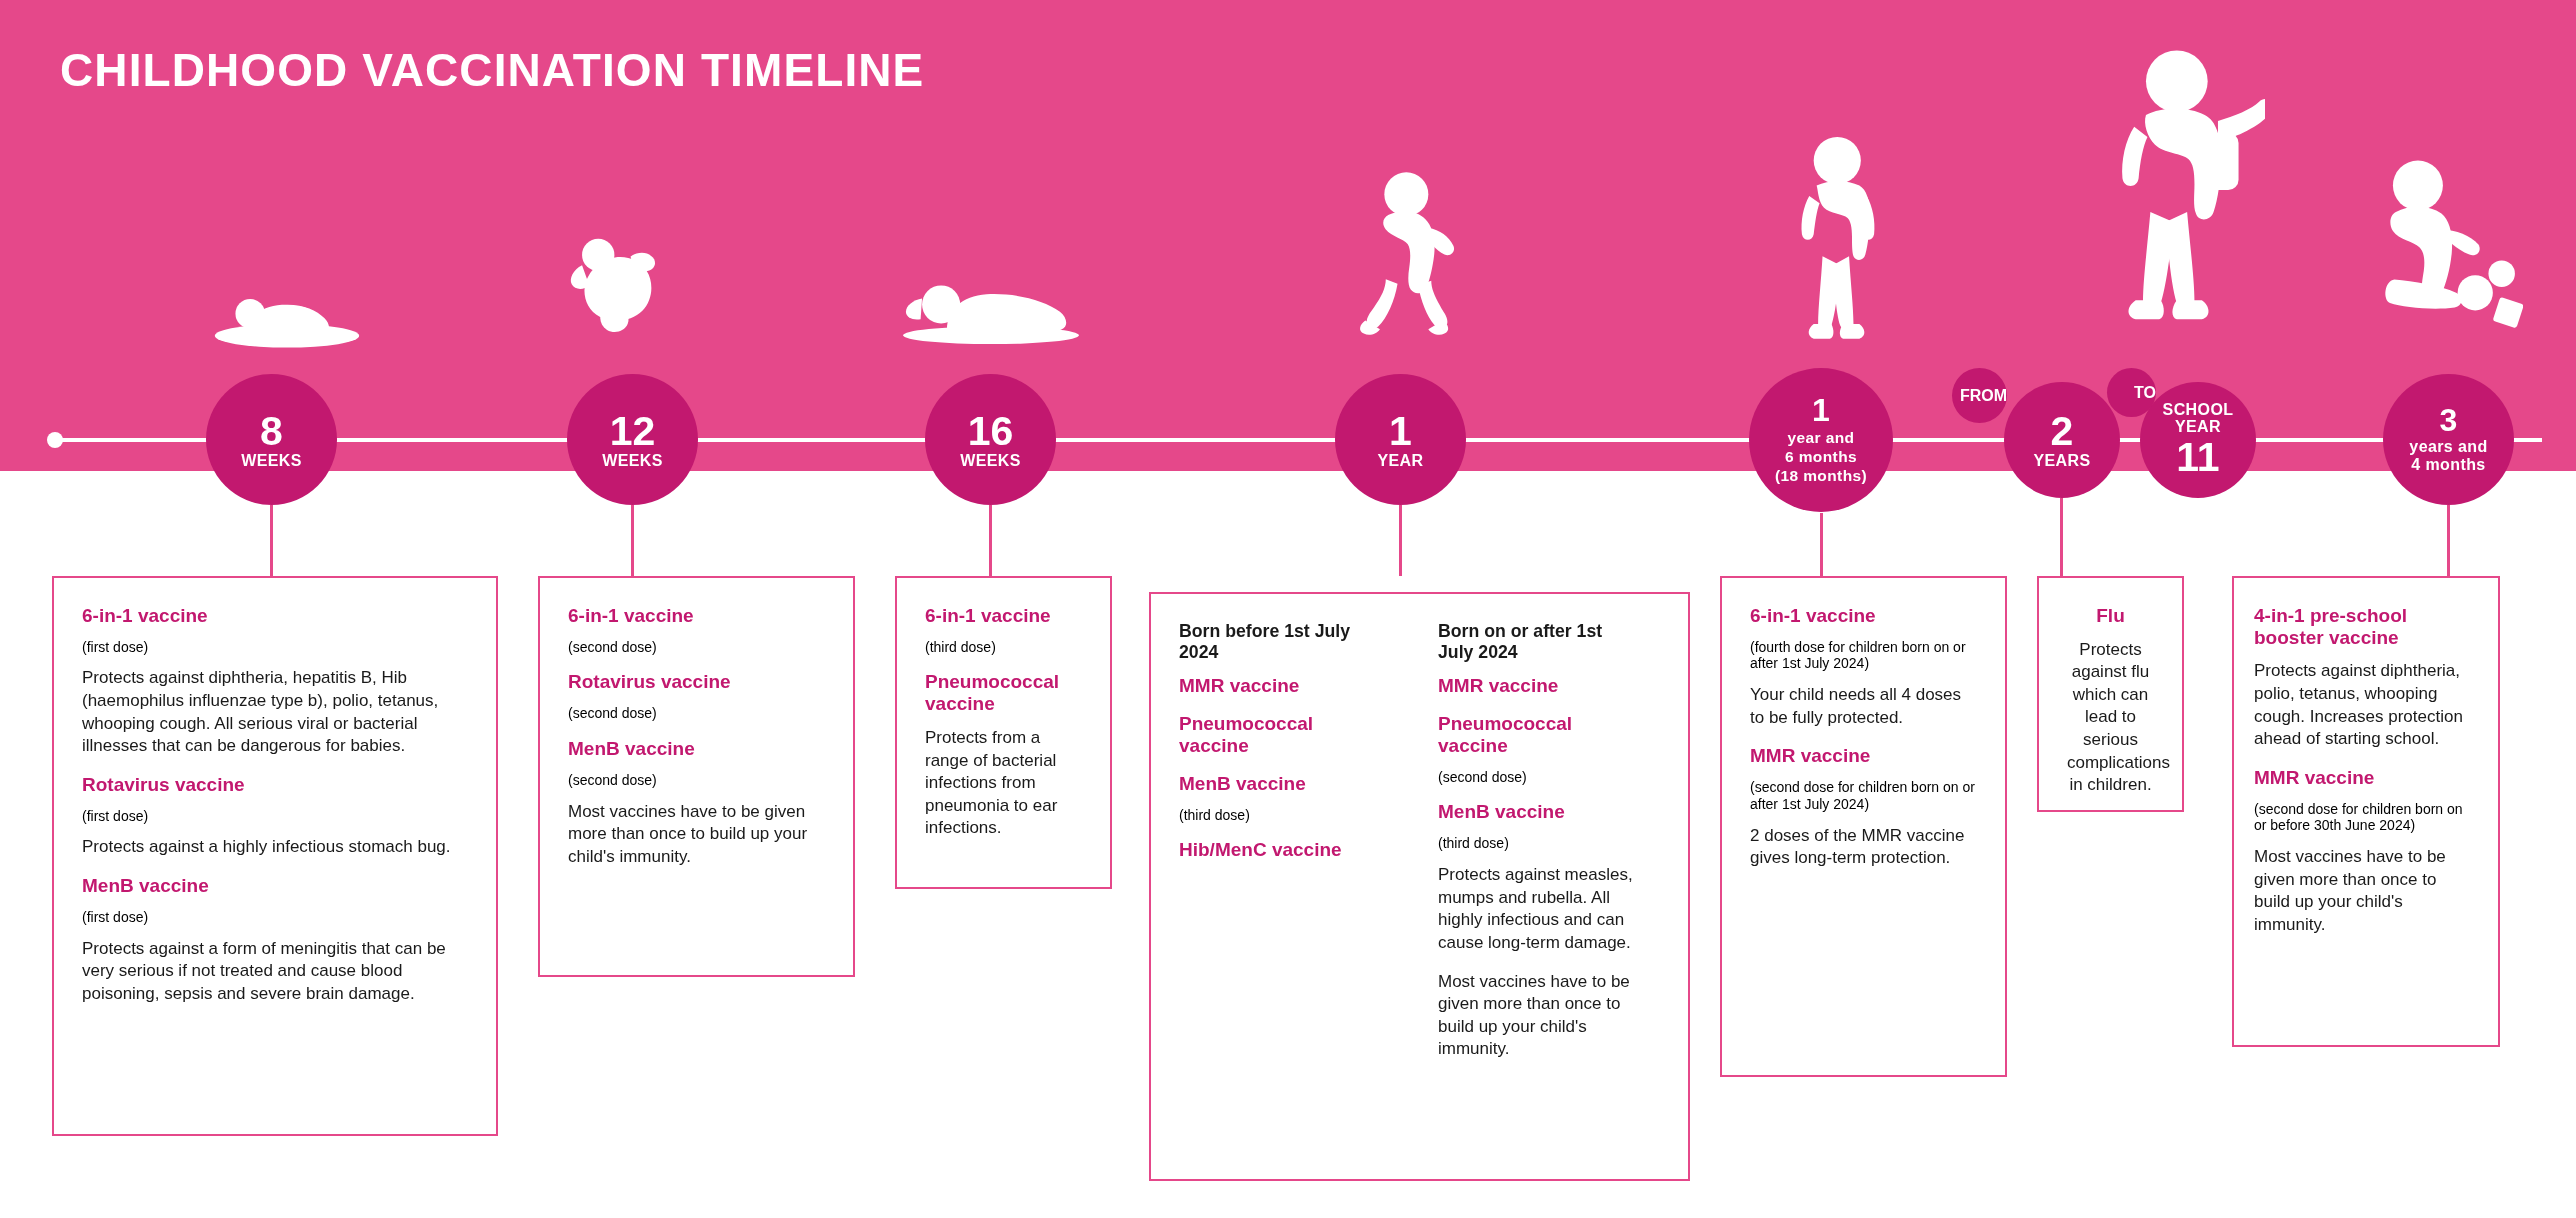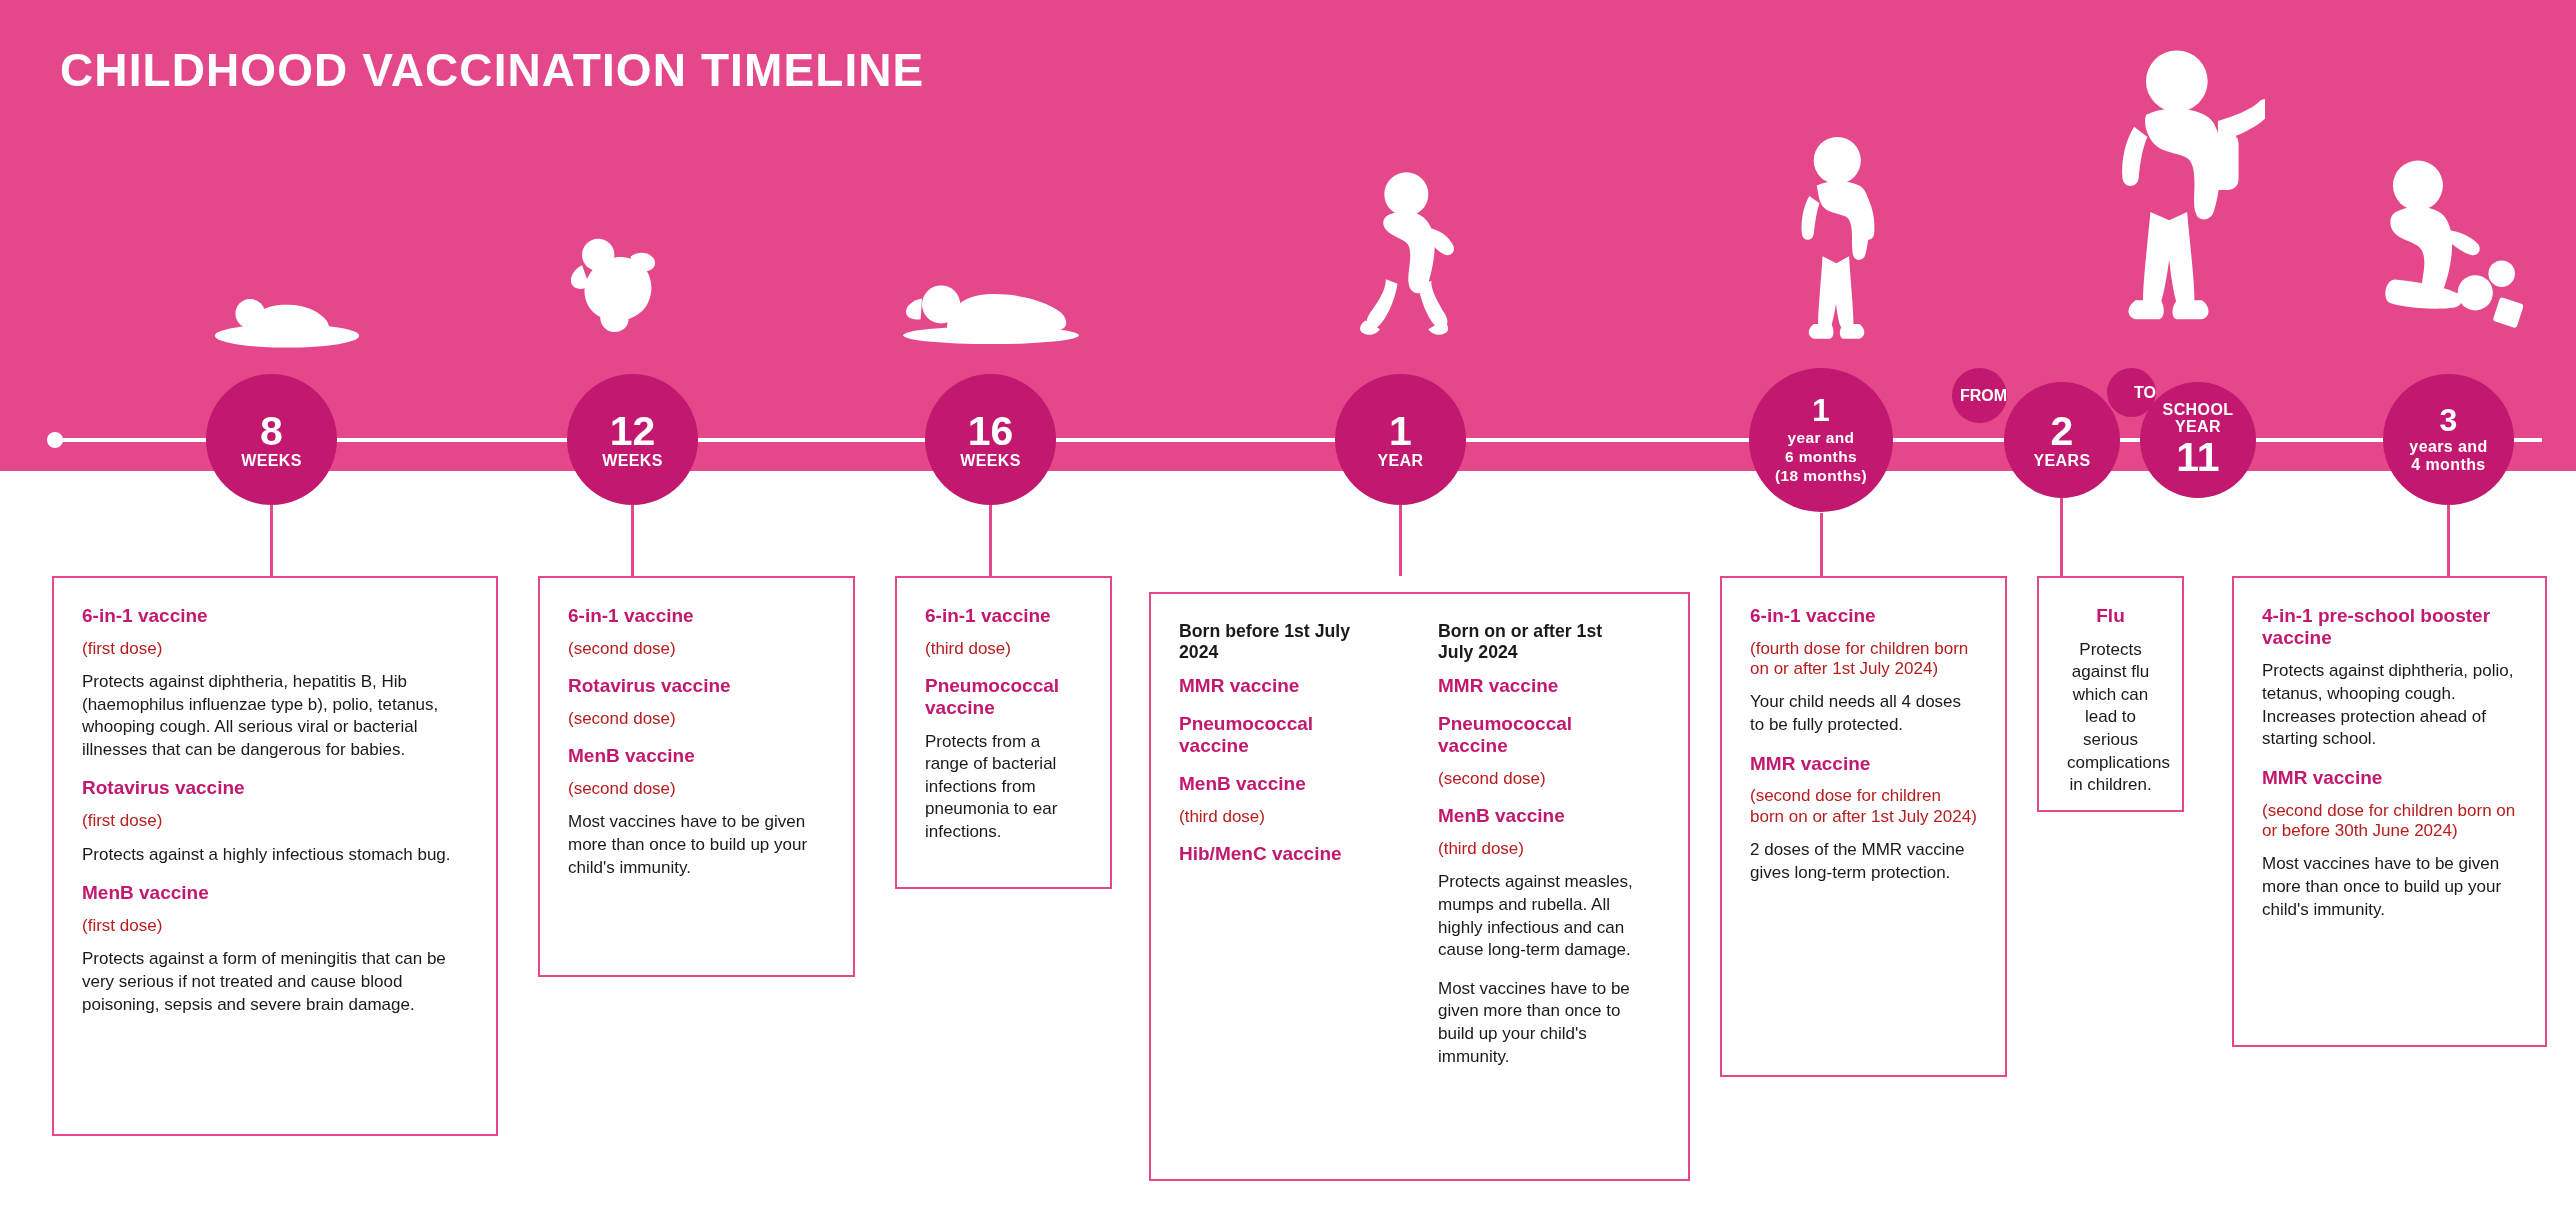--- a/index.html
+++ b/index.html
@@ -102,22 +102,22 @@
   }
   .card p { margin: 12px; }
   .vx-title {
     color: #c2186f;
     font-weight: bold;
     font-size: 19px;
     line-height: 1.15;
     margin-bottom: 1.5px;
   }
   .vx-dose {
-    color: #b91c1c;
-    font-size: 17px;
+    color: #000000;
+    font-size: 14px;
     line-height: 1.2;
   }
   .vx-body {
     color: #1a1a1a;
     font-size: 17px;
     line-height: 1.33;
     margin-top: 7.4px;
   }
   .blk { margin-top: 16px; }
   .blk:first-child { margin-top: 0; }
@@ -401,21 +401,21 @@
     </div>
   </div>
 
   <div class="card" style="left:2037px; top:576px; width:147px; height:236px;text-align:center;">
     <div class="blk">
       <p class="vx-title">Flu</p>
       <p class="vx-body" style="margin-top:4.4px;">Protects against flu which can lead to serious complications in children.</p>
     </div>
   </div>
 
-  <div class="card" style="left:2232px; top:576px; width:315px; height:471px;">
+  <div class="card" style="left:2232px; top:576px; width:268px; height:471px;padding-left:8px;">
     <div class="blk">
       <p class="vx-title">4-in-1 pre-school booster vaccine</p>
       <p class="vx-body">Protects against diphtheria, polio, tetanus, whooping cough. Increases protection ahead of starting school.</p>
     </div>
     <div class="blk">
       <p class="vx-title">MMR vaccine</p>
       <p class="vx-dose">(second dose for children born on or before 30th June 2024)</p>
       <p class="vx-body">Most vaccines have to be given more than once to build up your child's immunity.</p>
     </div>
   </div>

